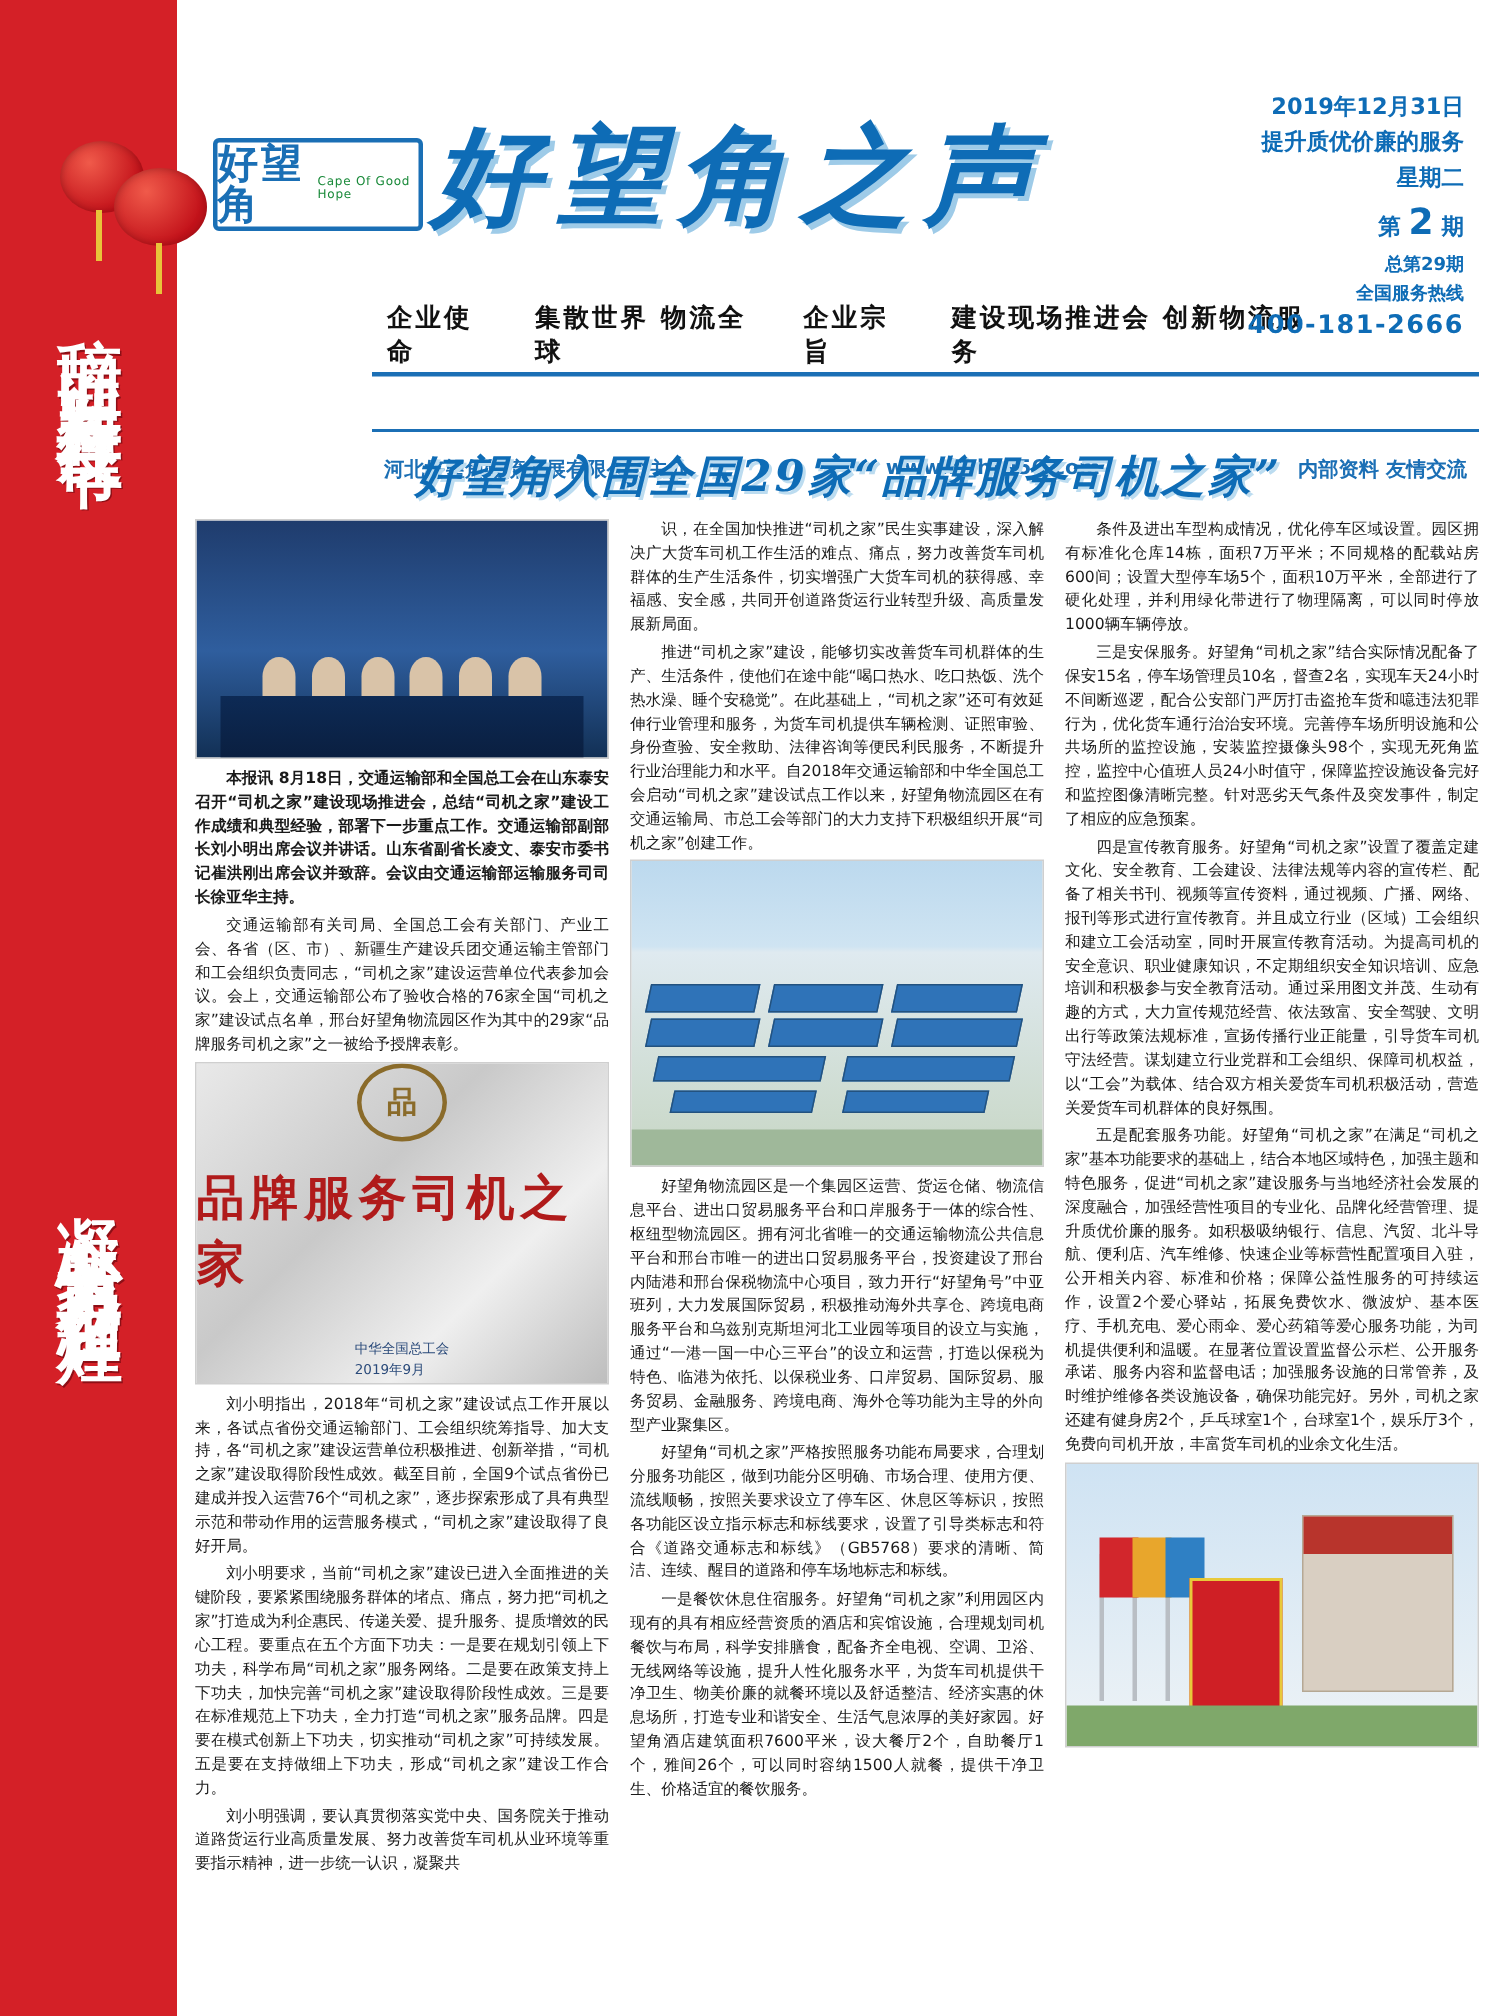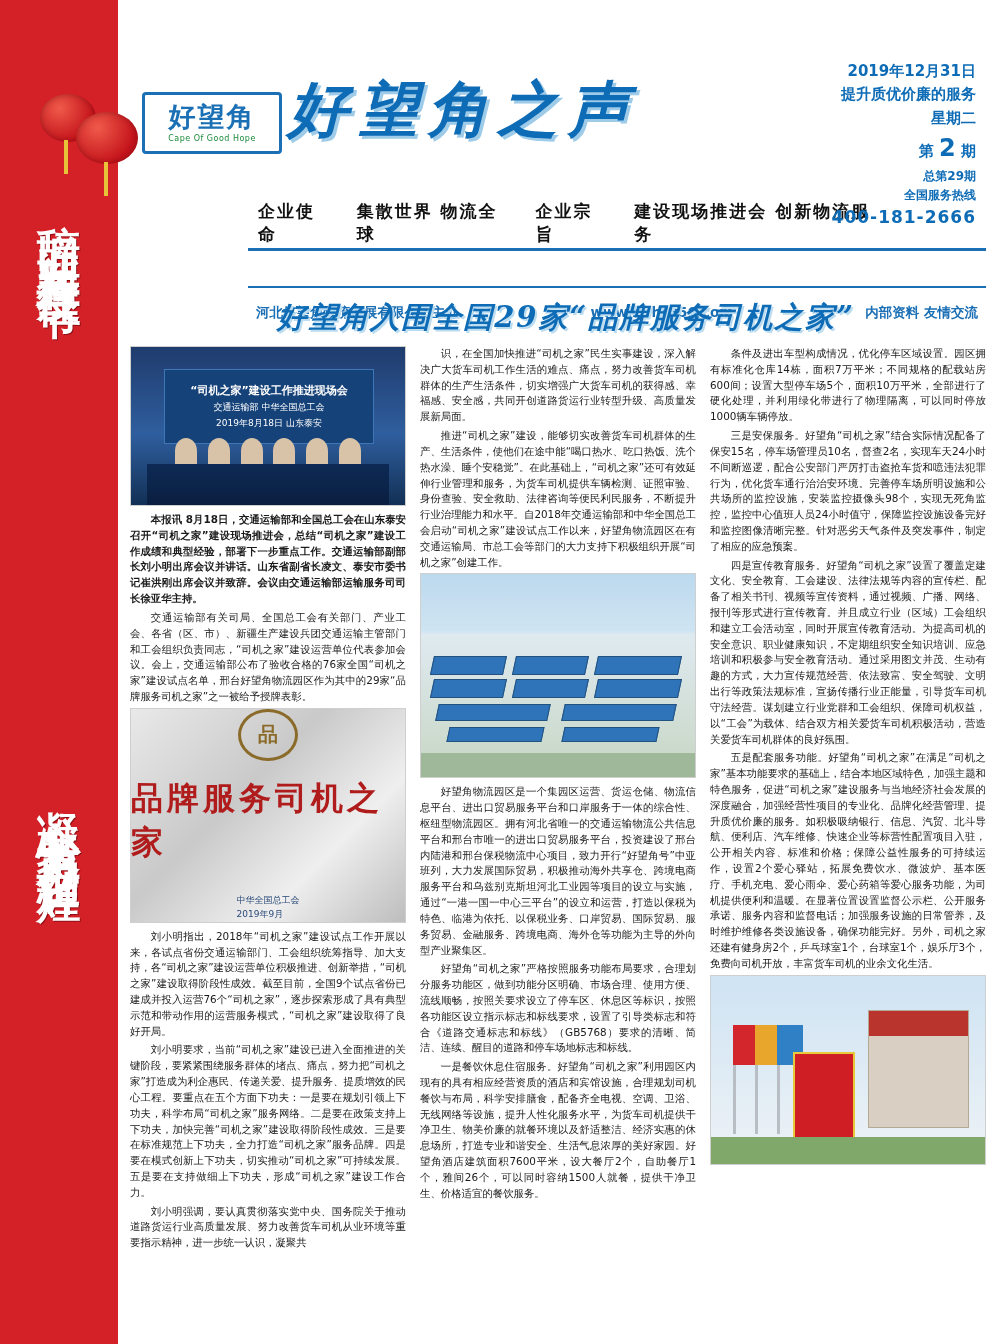--- a/index.html
+++ b/index.html
@@ -51,36 +51,36 @@
     box-shadow:inset 0 0 6px rgba(0,0,0,.25);
   }
   .l1{width:56px;height:48px;left:4px;top:12px;}
   .l2{width:62px;height:52px;left:40px;top:30px;}
   .tassel{position:absolute;width:4px;height:34px;background:#e8c33a;}
   .t1{left:28px;top:58px;}
   .t2{left:68px;top:80px;}
   .logo-badge{
     position:absolute;left:24px;top:92px;width:140px;height:62px;
     border:3px solid #1a6fb5;border-radius:4px;
-    display:flex;flex-direction:column;align-items:center;justify-content:center;
+    display:flex;flex-direction:row;align-items:center;justify-content:center;
     box-sizing:border-box;
   }
   .logo-badge .cn{
     font-family:"DejaVu Serif","Liberation Serif",serif;
     font-weight:bold;font-size:27px;color:#1a6fb5;letter-spacing:2px;
     line-height:1;
   }
   .logo-badge .en{
     font-size:8px;color:#1a8a3a;letter-spacing:.5px;margin-top:4px;
   }
   .title-main{
     position:absolute;left:170px;top:70px;
     font-family:"DejaVu Serif","Liberation Serif",serif;
     font-weight:bold;
-    font-size:60px;
+    font-size:72px;
     color:#0e6cb6;
     letter-spacing:10px;
     font-style:italic;
     text-shadow:3px 3px 0 #9ecbe8;
     white-space:nowrap;
   }
   .slogan{
     position:absolute;left:140px;top:200px;width:620px;
     font-family:"DejaVu Serif","Liberation Serif",serif;
     font-weight:bold;font-size:17px;color:#111;letter-spacing:2px;
@@ -264,25 +264,20 @@
     <div class="rule-blue2"></div>
   </div>
 
   <div class="headline">好望角入围全国29家“品牌服务司机之家”</div>
 
   <div class="cols">
 
     <div class="col">
 
       <div class="photo ph-meeting">
-        <div class="banner">
-          <div class="t1b">“司机之家”建设工作推进现场会</div>
-          <div>交通运输部    中华全国总工会</div>
-          <div>2019年8月18日  山东泰安</div>
-        </div>
         <div class="desk"></div>
         <div class="person" style="left:16%"></div>
         <div class="person" style="left:28%"></div>
         <div class="person" style="left:40%"></div>
         <div class="person" style="left:52%"></div>
         <div class="person" style="left:64%"></div>
         <div class="person" style="left:76%"></div>
       </div>
 
       <p class="lead">本报讯  8月18日，交通运输部和全国总工会在山东泰安召开“司机之家”建设现场推进会，总结“司机之家”建设工作成绩和典型经验，部署下一步重点工作。交通运输部副部长刘小明出席会议并讲话。山东省副省长凌文、泰安市委书记崔洪刚出席会议并致辞。会议由交通运输部运输服务司司长徐亚华主持。</p>

